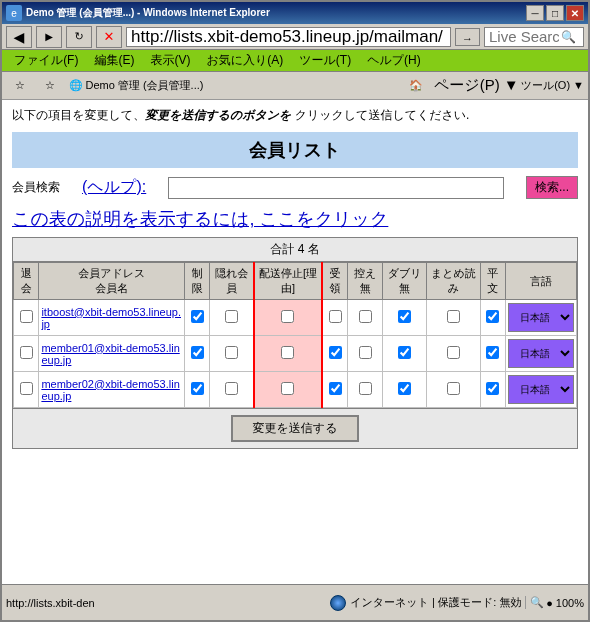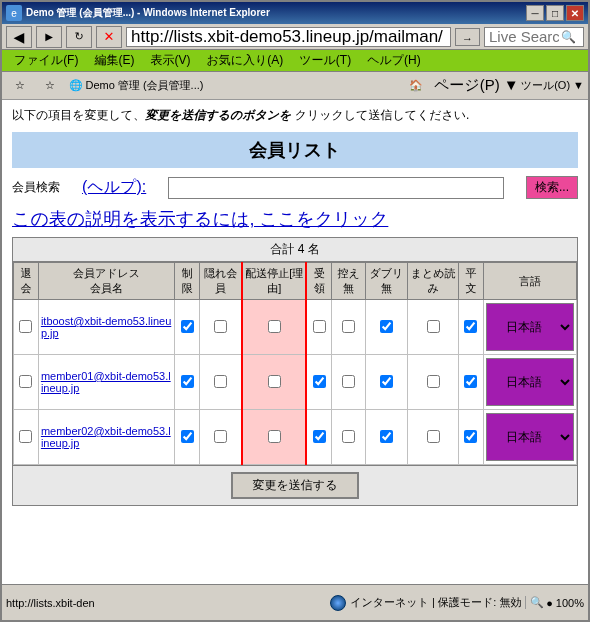--- a/index.html
+++ b/index.html
@@ -293,24 +293,24 @@
       border-right: 2px solid red !important;
     }
 
     input[type="checkbox"] {
       width: 13px;
       height: 13px;
       cursor: pointer;
     }
 
     .lang-select {
-      font-size: 12px;
-      background: #a21caf;
-      border: 1px solid #808080;
-      padding: 15px;
+      font-size: 10px;
+      background: #8b5cf6;
+      border: 1px solid #808080;
+      padding: 7px;
       cursor: pointer;
     }
 
     .submit-row {
       text-align: center;
       padding: 6px;
       background: #e8e8e8;
       border-top: 1px solid #808080;
     }
     .submit-btn {

